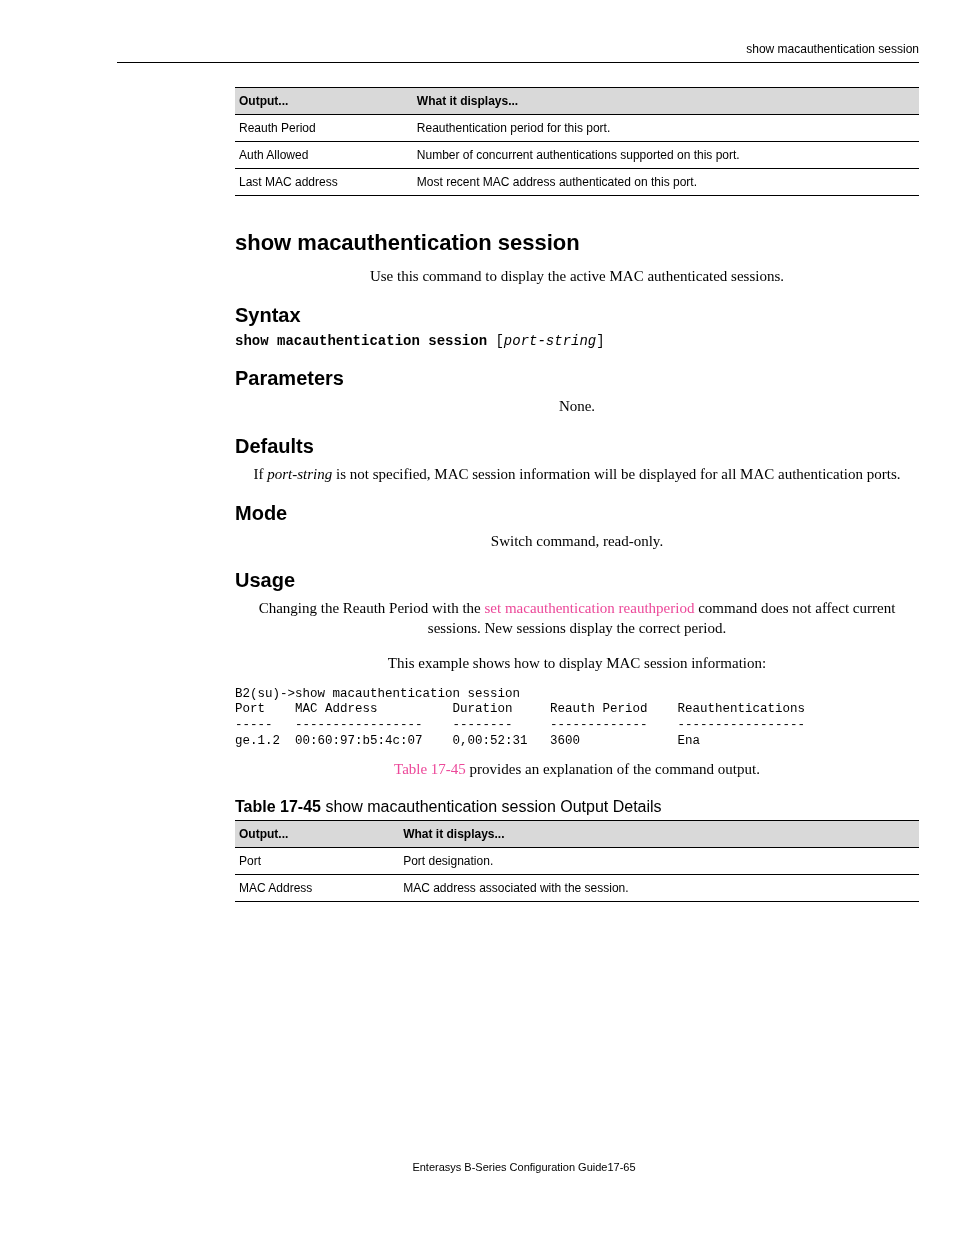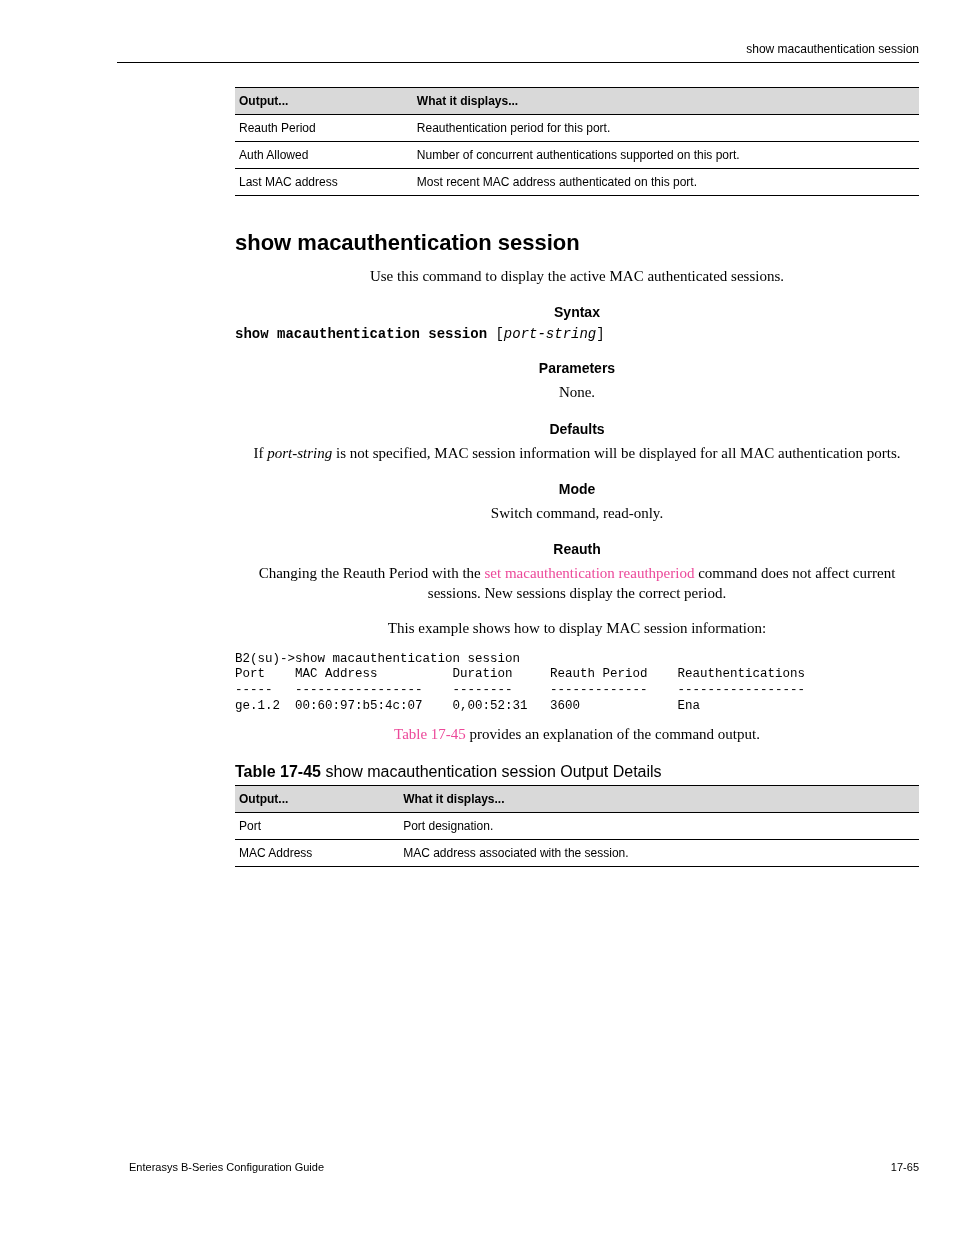--- a/index.html
+++ b/index.html
@@ -69,23 +69,22 @@
   }
   .body-p {
     font-size: 15px;
     line-height: 1.35;
     margin: 0 0 14px 0;
     text-align: center;
   }
   .sub-head {
     font-family: "Helvetica Neue", Helvetica, Arial, sans-serif;
     font-weight: bold;
-    font-size: 14px;
+    font-size: 20px;
     margin: 18px 0 6px 0;
-    text-align: center;
   }
   .syntax-box {
     font-family: "Courier New", Courier, monospace;
     font-size: 14px;
     margin: 4px 0 6px 0;
   }
   .syntax-box .kw { font-weight: bold; }
   .syntax-box .arg { font-style: italic; font-weight: normal; }
   .italic { font-style: italic; }
   .link { color: #ec4899; }
@@ -122,21 +121,21 @@
   }
   .tbl-out .col1 { width: 24%; }
   .tbl-out .col2 { width: 76%; }
 
   .footer {
     position: absolute;
     bottom: 30px;
     left: 82px;
     right: 82px;
     display: flex;
-    justify-content: space-between;
+    justify-content: center;
     font-family: "Helvetica Neue", Helvetica, Arial, sans-serif;
     font-size: 11px;
     color: #000;
   }
 </style>
 </head>
 <body>
 
 <div class="page">
 
@@ -179,21 +178,21 @@
     <p class="body-p">None.</p>
 
     <div class="sub-head">Defaults</div>
     <p class="body-p">
       <span>If </span><span class="italic">port-string</span><span> is not specified, MAC session information will be displayed for all MAC authentication ports.</span>
     </p>
 
     <div class="sub-head">Mode</div>
     <p class="body-p">Switch command, read-only.</p>
 
-    <div class="sub-head">Reauth</div>
+    <div class="sub-head">Usage</div>
     <p class="body-p">
       <span>Changing the Reauth Period with the </span><span class="link">set macauthentication reauthperiod</span><span> command does not affect current sessions. New sessions display the correct period.</span>
     </p>
 
     <p class="body-p">This example shows how to display MAC session information:</p>
     <div class="example-block">B2(su)-&gt;show macauthentication session
 Port    MAC Address          Duration     Reauth Period    Reauthentications
 -----   -----------------    --------     -------------    -----------------
 ge.1.2  00:60:97:b5:4c:07    0,00:52:31   3600             Ena</div>
 

